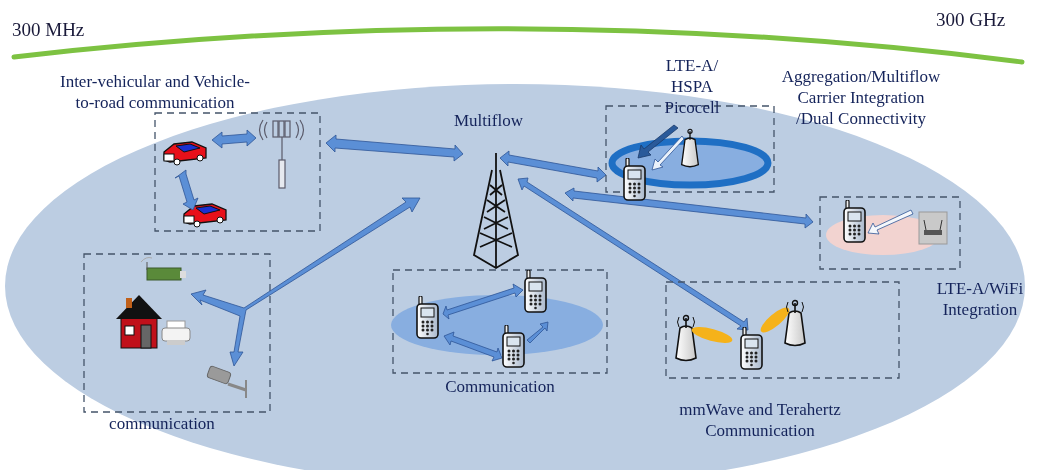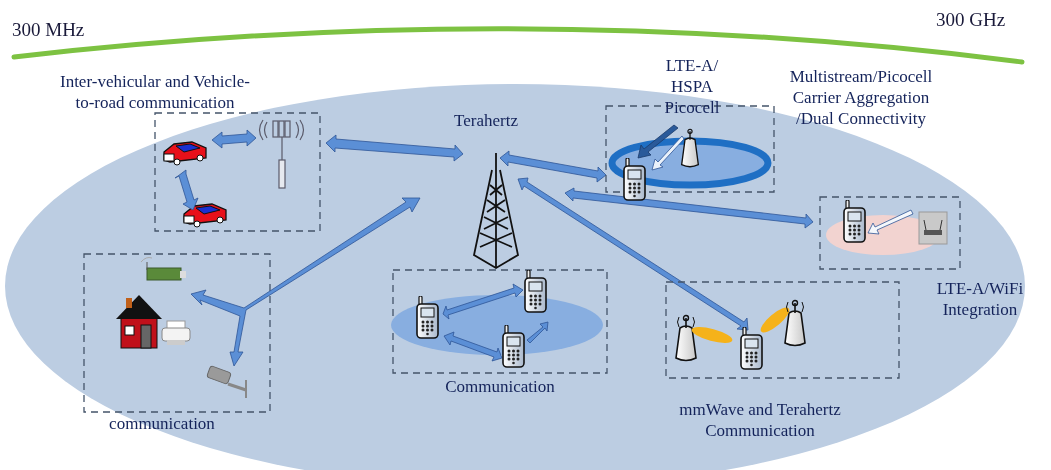--- a/index.html
+++ b/index.html
@@ -170,31 +170,31 @@
 </svg>
 
 <div class="lbl freq" style="left:12px;top:19px;">300 MHz</div>
 <div class="lbl freq" style="left:936px;top:9px;">300 GHz</div>
 
 <div class="lbl" style="left:30px;top:71px;width:250px;">
   <div>Inter-vehicular and Vehicle-</div>
   <div>to-road communication</div>
 </div>
 
-<div class="lbl" style="left:454px;top:110px;">Terahertz</div>
+<div class="lbl" style="left:454px;top:110px;">Multiflow</div>
 
 <div class="lbl" style="left:652px;top:55px;width:80px;">
   <div>LTE-A/</div>
   <div>HSPA</div>
   <div>Picocell</div>
 </div>
 
 <div class="lbl" style="left:756px;top:66px;width:210px;">
-  <div>Multistream/Picocell</div>
-  <div>Carrier Aggregation</div>
+  <div>Aggregation/Multiflow</div>
+  <div>Carrier Integration</div>
   <div>/Dual Connectivity</div>
 </div>
 
 <div class="lbl" style="left:920px;top:278px;width:120px;">
   <div>LTE-A/WiFi</div>
   <div>Integration</div>
 </div>
 
 <div class="lbl" style="left:62px;top:413px;width:200px;">
   <div>communication</div>

